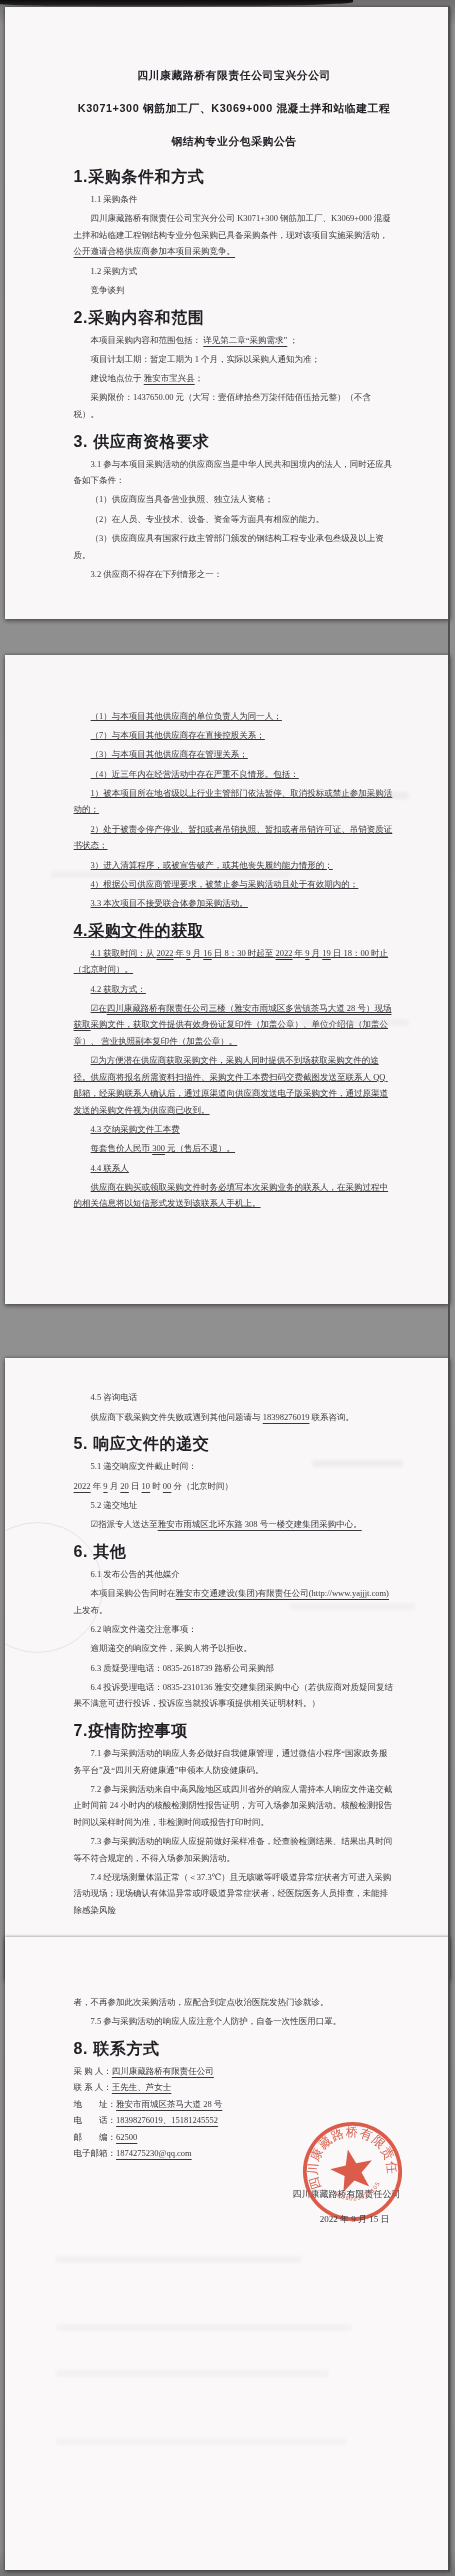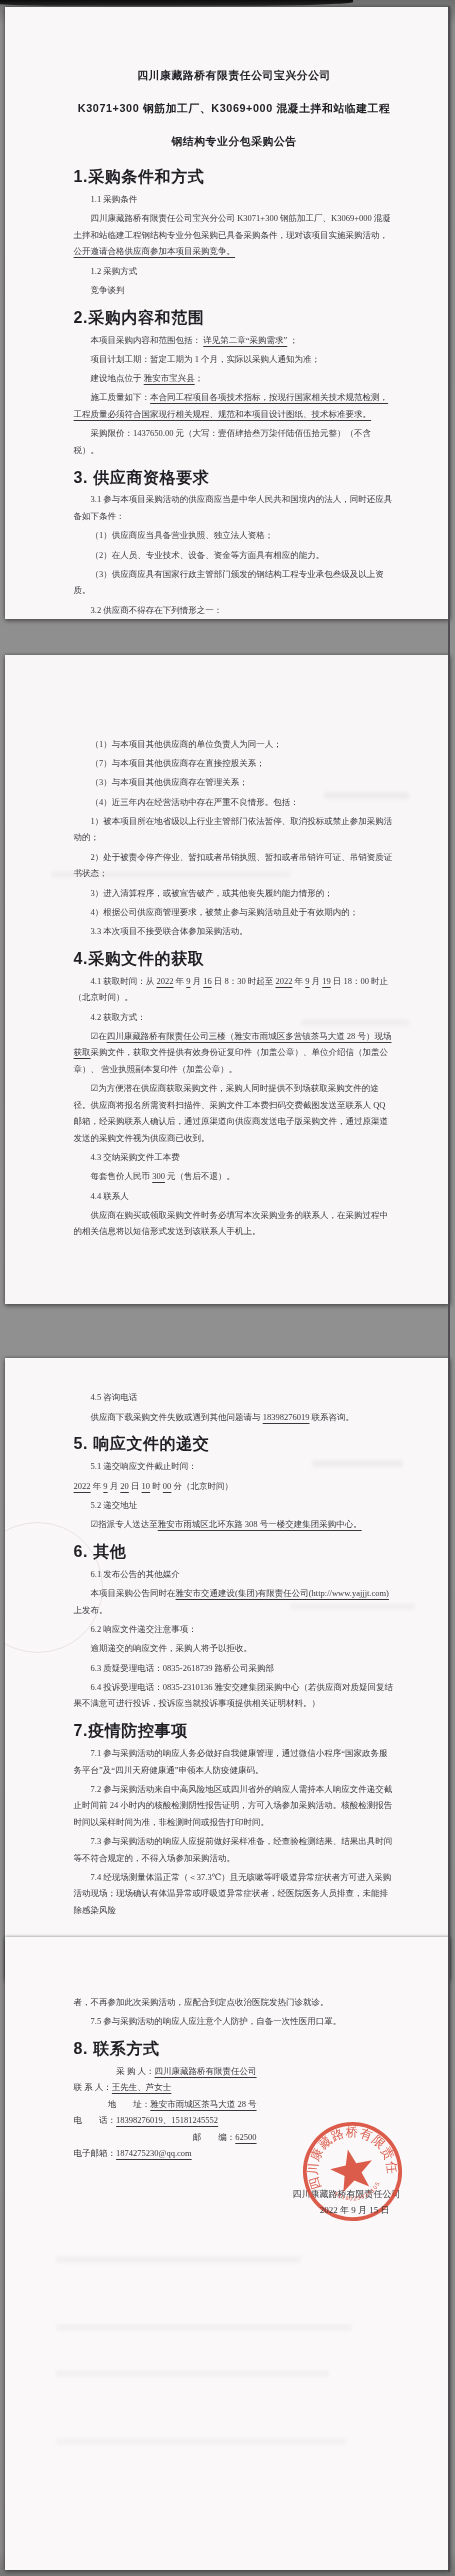--- a/index.html
+++ b/index.html
@@ -12,41 +12,41 @@
     position:absolute;left:4.6px;width:445px;background:#f9f7f8;
     box-shadow:0 1.7px 4px rgba(0,0,0,.45),0 -1.1px 2.8px rgba(0,0,0,.25);
     overflow:hidden;color:#38383c;
   }
   #page1{top:6.8px;height:612px;}
   #page2{top:655px;height:649px;background:#f8f6f7;}
   #page3{top:1310px;height:622px;margin-top:48px;}
   #page4{top:1937px;height:633px;background:#faf8f9;}
   .content{padding:0 55px 0 69px;font-size:8.5px;line-height:16.5px;}
   #page1 .content{padding-top:52px;}
-  #page2 .content{padding-top:78px;}
+  #page2 .content{padding-top:50px;text-decoration:underline;}
   #page3 .content{padding-top:28.5px;}
   #page4 .content{padding-top:54px;}
   .blk span{white-space:pre-wrap;}
   .title{
     text-align:center;font-weight:700;font-size:10.8px;line-height:33px;
     font-family:"Liberation Sans","DejaVu Sans",sans-serif;color:#222226;letter-spacing:0.6px;
   }
   .h1{
     font-size:16px;font-weight:700;font-family:"Liberation Sans","DejaVu Sans",sans-serif;
     color:#1f1f24;margin:11.4px 0 6.8px;line-height:15px;letter-spacing:0.6px;
   }
   .p{margin:2.8px 0;text-indent:2em;}
   .pnoindent{margin:2.8px 0;text-indent:0;}
   .u{text-decoration:underline;text-underline-offset:2.8px;text-decoration-thickness:0.6px;}
   .c-cell{white-space:pre-wrap;}
-  .c-left{width:57%;text-align:right;}
+  .c-left{width:57%;}
   .c-right{flex:1;}
   .c-label{color:#333338;}
   .sign-company{text-align:right;padding-right:49px;margin-top:24px;line-height:16.5px;}
-  .sign-date{text-align:right;padding-right:60px;line-height:16.5px;position:relative;z-index:3;}
+  .sign-date{text-align:right;padding-right:60px;margin-top:9px;line-height:16.5px;position:relative;z-index:3;}
   
   .top-shadow{
     position:absolute;top:0;left:-17px;width:370px;height:7.4px;z-index:5;
     background:linear-gradient(180deg,#0c0c0c 0%,#222 70%,rgba(40,40,40,0) 100%);
     border-radius:0 0 85% 60%/0 0 100% 100%;
   }
   .right-edge{position:absolute;top:5.7px;left:448px;width:2.3px;height:2566px;background:#4e4e52;z-index:4;}
   .ghost-stamp-circle{
     position:absolute;border-radius:50%;border:1.7px solid rgba(165,145,158,.20);
     width:129px;height:129px;left:-33px;top:164px;
@@ -68,21 +68,20 @@
       <div class="blk title"><span>钢结构专业分包采购公告</span></div>
       <div class="blk h1"><span>1.采购条件和方式</span></div>
       <div class="blk p"><span>1.1 采购条件</span></div>
       <div class="blk p"><span>四川康藏路桥有限责任公司宝兴分公司 K3071+300 钢筋加工厂、K3069+000 混凝土拌和站临建工程钢结构专业分包采购已具备采购条件，现对该项目实施采购活动，</span><span class="u">公开邀请合格供应商参加本项目采购竞争。</span></div>
       <div class="blk p"><span>1.2 采购方式</span></div>
       <div class="blk p"><span>竞争谈判</span></div>
       <div class="blk h1"><span>2.采购内容和范围</span></div>
       <div class="blk p"><span>本项目采购内容和范围包括： </span><span class="u">详见第二章“采购需求”</span><span> ；</span></div>
       <div class="blk p"><span>项目计划工期：暂定工期为 1 个月，实际以采购人通知为准；</span></div>
       <div class="blk p"><span>建设地点位于 </span><span class="u">雅安市宝兴县</span><span>；</span></div>
-      <div class="blk p"><span>施工质量如下：</span><span class="u">本合同工程项目各项技术指标，按现行国家相关技术规范检测，工程质量必须符合国家现行相关规程、规范和本项目设计图纸、技术标准要求。</span></div>
       <div class="blk p"><span>采购限价：1437650.00 元（大写：壹佰肆拾叁万柒仟陆佰伍拾元整）（不含税）。</span></div>
       <div class="blk h1"><span>3. 供应商资格要求</span></div>
       <div class="blk p"><span>3.1 参与本项目采购活动的供应商应当是中华人民共和国境内的法人，同时还应具备如下条件：</span></div>
       <div class="blk p"><span>（1）供应商应当具备营业执照、独立法人资格；</span></div>
       <div class="blk p"><span>（2）在人员、专业技术、设备、资金等方面具有相应的能力。</span></div>
       <div class="blk p"><span>（3）供应商应具有国家行政主管部门颁发的钢结构工程专业承包叁级及以上资质。</span></div>
       <div class="blk p"><span>3.2 供应商不得存在下列情形之一：</span></div>
     </div>
 </div>
 

